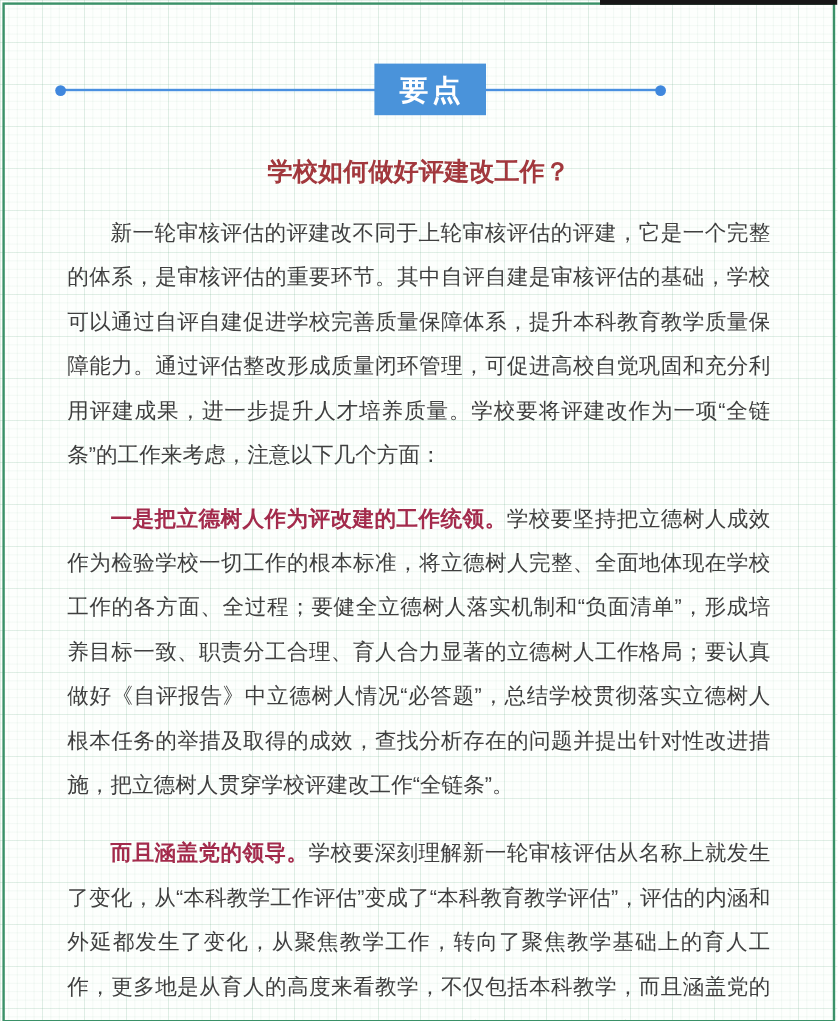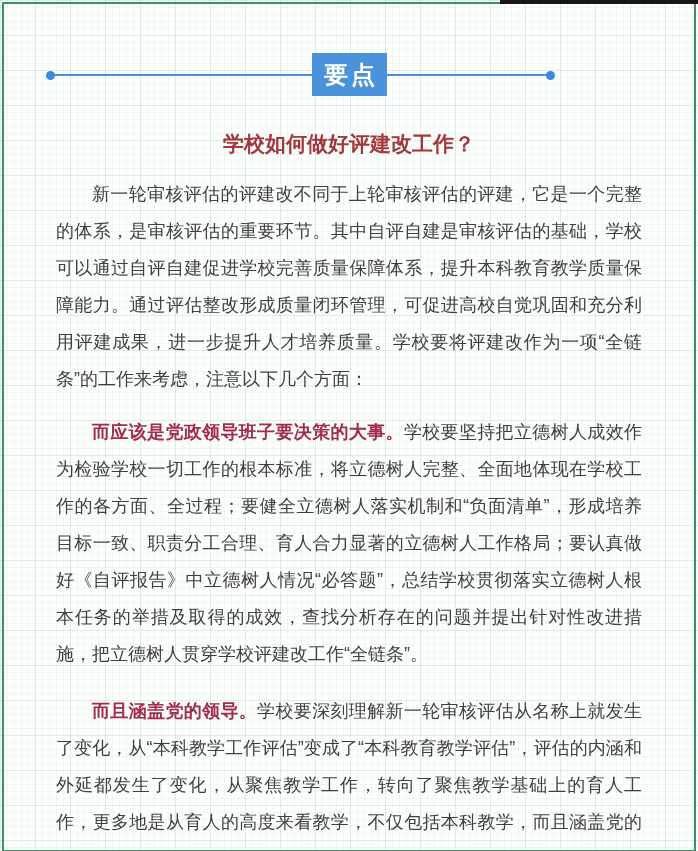--- a/index.html
+++ b/index.html
@@ -57,21 +57,21 @@
     height: 9px;
     border-radius: 50%;
     background: #3f87dd;
   }
   .dot-left  { left: 46px; }
   .dot-right { left: 546px; }
   .badge {
     position: absolute;
     left: 312px;
     top: 53px;
-    width: 75px;
+    width: 93px;
     height: 43px;
     background: #4a93da;
     color: #ffffff;
     font-size: 24px;
     font-weight: 700;
     letter-spacing: 3px;
     display: flex;
     align-items: center;
     justify-content: center;
     text-indent: 3px;
@@ -117,17 +117,17 @@
     <div class="divider-dot dot-left"></div>
     <div class="divider-dot dot-right"></div>
     <div class="badge">要点</div>
   </div>
 
   <div class="article">
     <h1>学校如何做好评建改工作？</h1>
 
     <p><span>新一轮审核评估的评建改不同于上轮审核评估的评建，它是一个完整的体系，是审核评估的重要环节。其中自评自建是审核评估的基础，学校可以通过自评自建促进学校完善质量保障体系，提升本科教育教学质量保障能力。通过评估整改形成质量闭环管理，可促进高校自觉巩固和充分利用评建成果，进一步提升人才培养质量。学校要将评建改作为一项“全链条”的工作来考虑，注意以下几个方面：</span></p>
 
-    <p class="spaced"><span class="lead">而应该是党政领导班子要决策的大事。</span><span>学校要坚持把立德树人成效作为检验学校一切工作的根本标准，将立德树人完整、全面地体现在学校工作的各方面、全过程；要健全立德树人落实机制和“负面清单”，形成培养目标一致、职责分工合理、育人合力显著的立德树人工作格局；要认真做好《自评报告》中立德树人情况“必答题”，总结学校贯彻落实立德树人根本任务的举措及取得的成效，查找分析存在的问题并提出针对性改进措施，把立德树人贯穿学校评建改工作“全链条”。</span></p>
+    <p class="spaced"><span class="lead">一是把立德树人作为评改建的工作统领。</span><span>学校要坚持把立德树人成效作为检验学校一切工作的根本标准，将立德树人完整、全面地体现在学校工作的各方面、全过程；要健全立德树人落实机制和“负面清单”，形成培养目标一致、职责分工合理、育人合力显著的立德树人工作格局；要认真做好《自评报告》中立德树人情况“必答题”，总结学校贯彻落实立德树人根本任务的举措及取得的成效，查找分析存在的问题并提出针对性改进措施，把立德树人贯穿学校评建改工作“全链条”。</span></p>
 
     <p class="spaced2"><span class="lead">而且涵盖党的领导。</span><span>学校要深刻理解新一轮审核评估从名称上就发生了变化，从“本科教学工作评估”变成了“本科教育教学评估”，评估的内涵和外延都发生了变化，从聚焦教学工作，转向了聚焦教学基础上的育人工作，更多地是从育人的高度来看教学，不仅包括本科教学，而且涵盖党的领导、思想政治工作、学生发展、资源保障等学校办学各方面，是对学校本科教育教学工作的全面考核和整体评价。从这个意义上讲，新一轮审核评估不仅仅是分管教学的校领导，教学或评估部门统筹执行层面的事，而应该是党政领导班子要决策的大事，关系到学校“十四五”期间发展目标和办学定位的重大选择。</span></p>
   </div>
 </div>
 
 </body></html>

